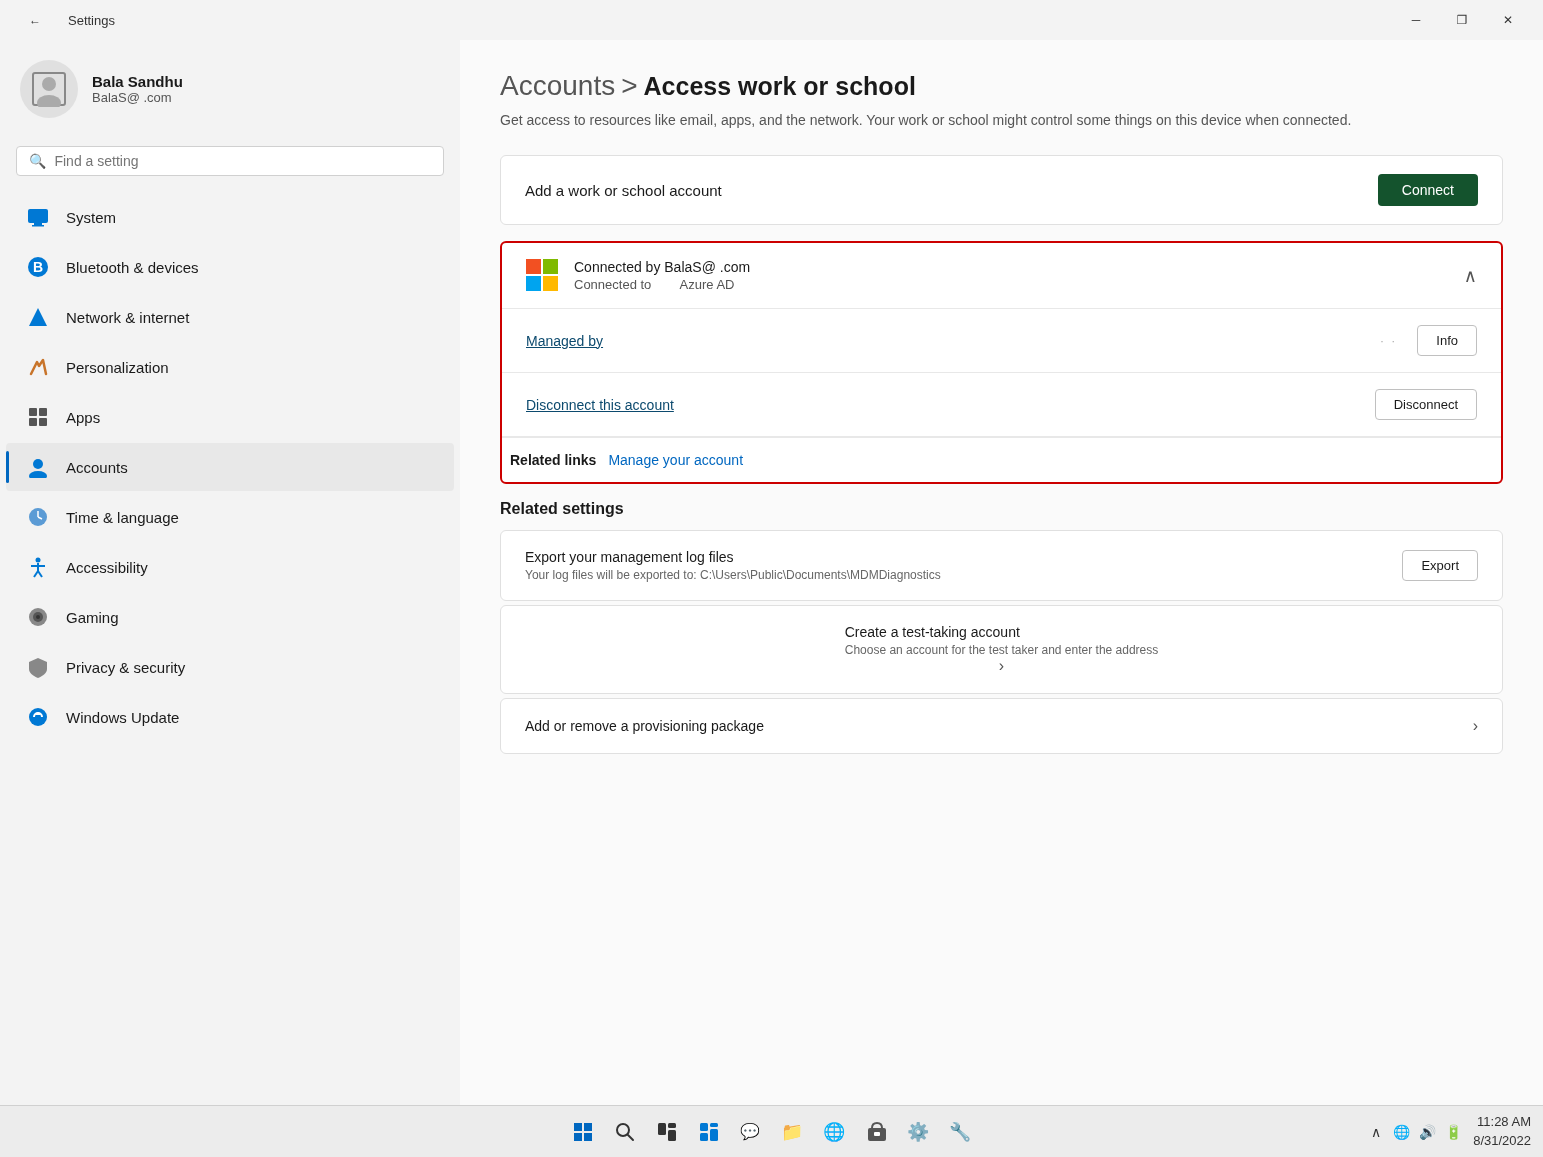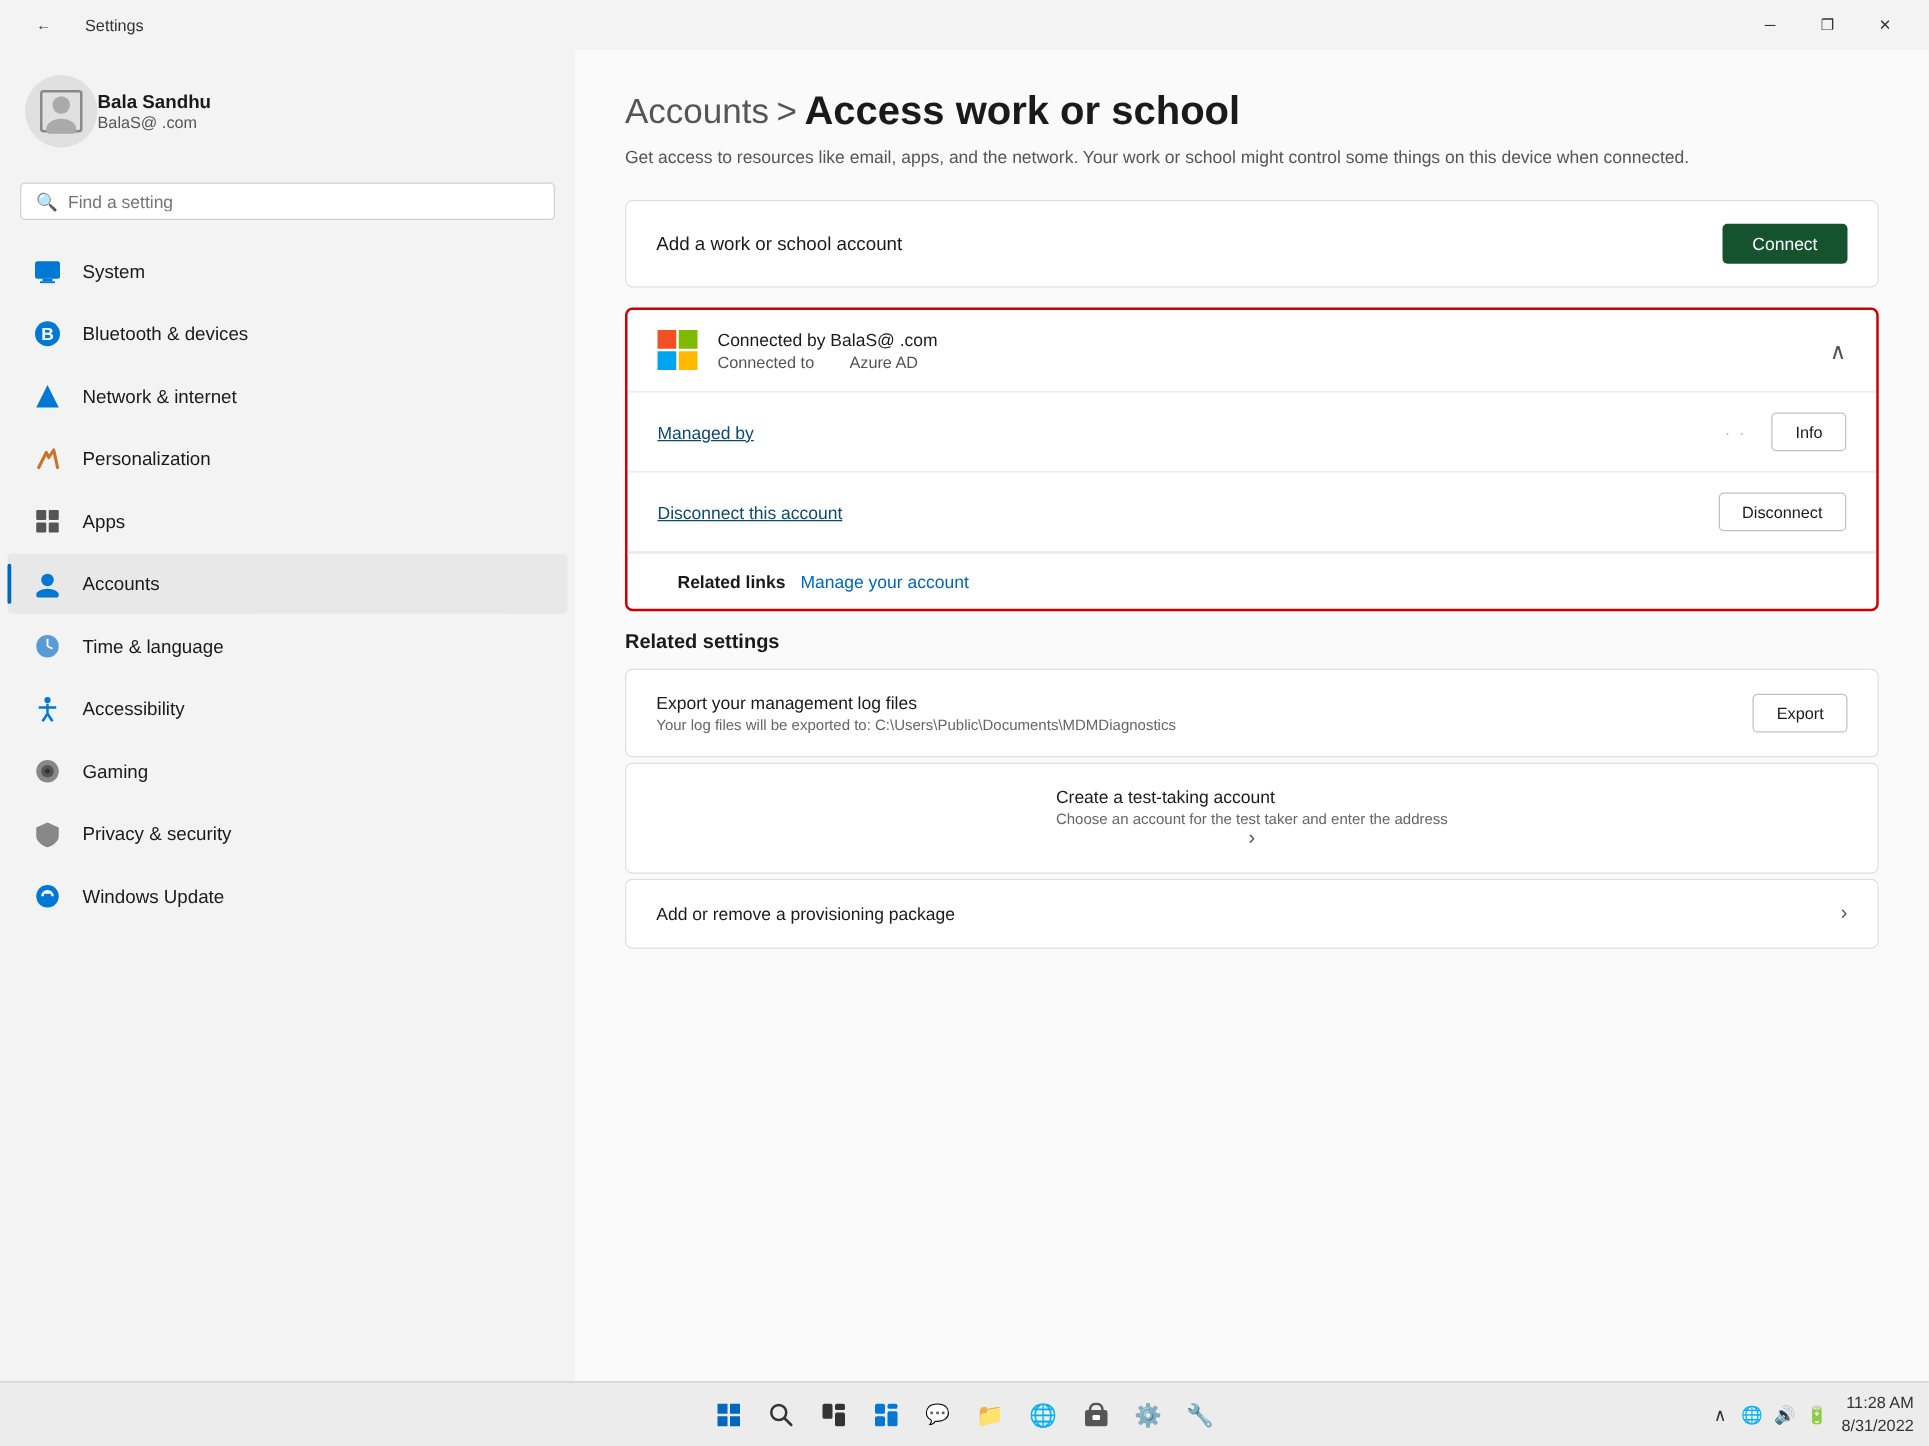--- a/index.html
+++ b/index.html
@@ -62,20 +62,21 @@
       display: flex;
       flex-direction: column;
       padding: 0;
       overflow-y: auto;
       flex-shrink: 0;
     }
 
     .sidebar-profile {
       display: flex;
       align-items: center;
+      gap: 14px;
       padding: 20px 20px 20px 20px;
     }
     .profile-avatar {
       width: 58px;
       height: 58px;
       border-radius: 50%;
       background: #e0e0e0;
       display: flex;
       align-items: center;
       justify-content: center;
@@ -166,21 +167,21 @@
 
     .breadcrumb {
       font-size: 15px;
       color: #555;
       margin-bottom: 8px;
       display: flex;
       align-items: center;
       gap: 6px;
     }
     .breadcrumb-current {
-      font-size: 32px;
+      font-size: 25px;
       font-weight: 600;
       color: #1a1a1a;
     }
     .breadcrumb-sep {
       font-size: 28px;
       color: #555;
       font-weight: 300;
     }
     .breadcrumb-parent {
       font-size: 28px;
@@ -295,21 +296,21 @@
       font-size: 13px;
       cursor: pointer;
       font-family: 'Segoe UI', sans-serif;
       color: #1a1a1a;
     }
 
     .related-links-row {
       display: flex;
       align-items: center;
       gap: 12px;
-      padding: 14px 40px;
+      padding: 14px 8px;
       border-top: 1px solid #e8e8e8;
     }
     .related-links-label {
       font-size: 14px;
       font-weight: 600;
       color: #1a1a1a;
     }
     .related-links-link {
       font-size: 14px;
       color: #0067c0;

